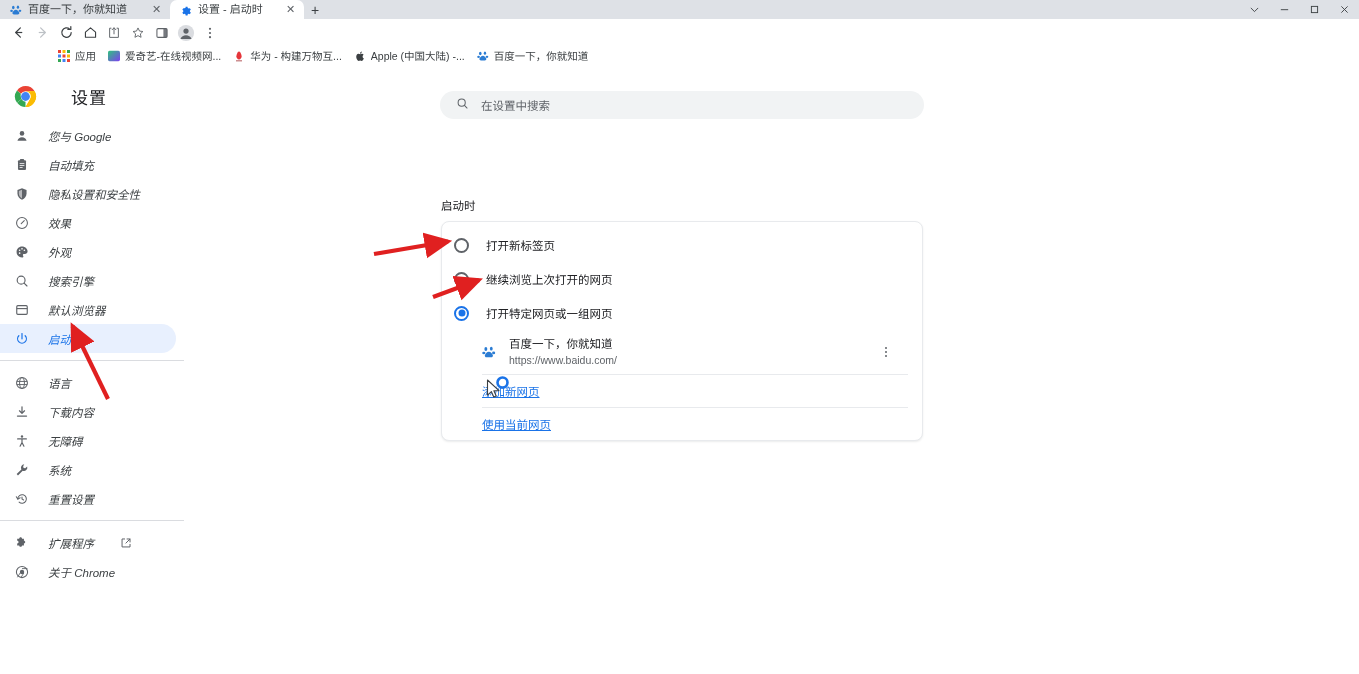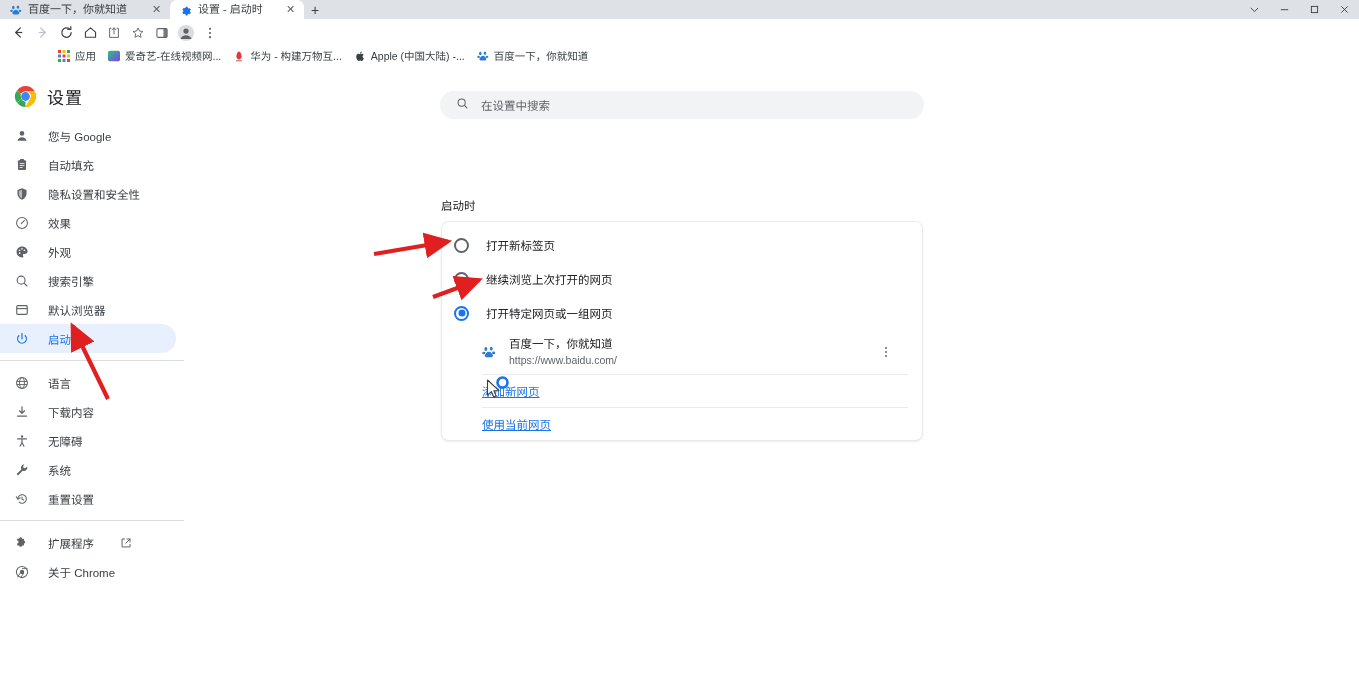--- a/index.html
+++ b/index.html
@@ -85,23 +85,23 @@
     white-space:nowrap; overflow:hidden;
   }
   .bm-label { overflow:hidden; text-overflow:ellipsis; white-space:nowrap; }
   .bm-ico { width:12px; height:12px; flex:0 0 auto; display:block; }
 
   
   .page { position:absolute; left:0; top:67px; width:1359px; height:607px; background:#fff; }
 
   
   .sidebar { position:absolute; left:0; top:0; width:200px; height:607px; }
-  .brand { display:flex; align-items:center; gap:10px; padding:12px 0 0 14px; height:46px; }
+  .brand { display:flex; align-items:center; gap:34px; padding:12px 0 0 14px; height:46px; }
   .brand-title { font-size:17px; color:#202124; letter-spacing:1px; }
-  .nav { margin-top:8px; }
+  .nav { margin-top:8px;font-style:italic; }
   .nav-item {
     display:flex; align-items:center; height:29px;
     padding-left:14px; gap:18px;
     font-size:11.5px; color:#3c4043;
     border-top-right-radius:15px; border-bottom-right-radius:15px;
     width:176px;
   }
   .nav-item .nav-ico { width:16px; height:16px; flex:0 0 auto; color:#5f6368; display:flex; align-items:center; justify-content:center; }
   .nav-item.selected { background:#e8f0fe; color:#1a73e8; }
   .nav-item.selected .nav-ico { color:#1a73e8; }

